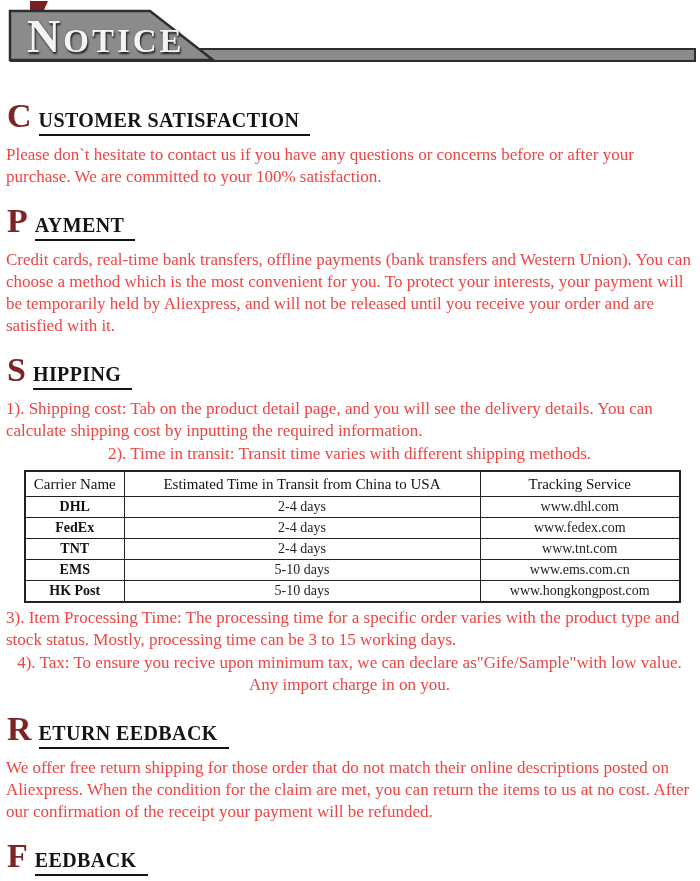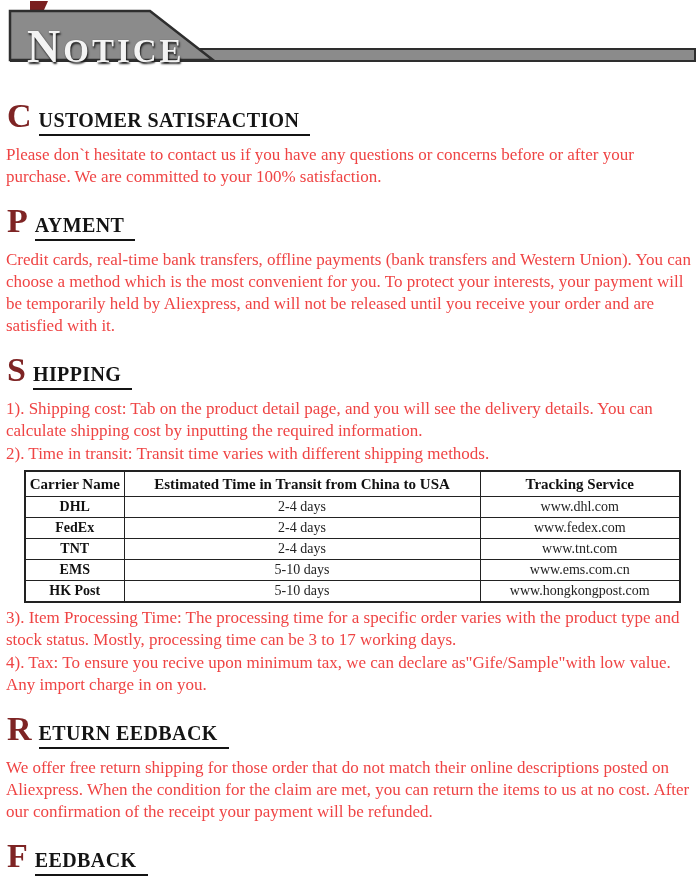--- a/index.html
+++ b/index.html
@@ -8,21 +8,21 @@
     width:700px; height:881px;
     background:#ffffff;
     overflow:hidden;
     font-family:"Liberation Serif", serif;
     box-sizing:border-box;
   }
   
   .banner { position:relative; width:700px; height:66px; }
   .banner svg { display:block; }
   .banner-title {
-    position:absolute; left:27px; top:20px;
+    position:absolute; left:27px; top:10px;
     color:#f4f4f4;
     text-shadow: 1px 2px 2px #1c1c1c, 0 0 1px #555;
     letter-spacing:3px;
     white-space:nowrap;
     font-weight:bold;
   }
   .banner-title .initial { font-size:46px; }
   .banner-title .rest    { font-size:33px; }
   
   .content { padding:0 7px 0 6px; }
@@ -36,39 +36,39 @@
     font-size:20px; font-weight:bold; color:#141414;
     letter-spacing:0.4px;
     border-bottom:2px solid #141414;
     padding:0 11px 3px 0;
   }
   .para {
     margin:1px 0 0 0;
     font-size:17px; line-height:22px;
     color:#ef4444;
   }
-  .para + .para { margin-top:1px; }
+  .para + .para { margin-top:1px;text-align:center; }
   
   table.shipping {
     border-collapse:collapse;
     margin:5px 0 4px 18px;
     width:655px;
     table-layout:fixed;
   }
   table.shipping th, table.shipping td {
     border:1px solid #222222;
     text-align:center;
     padding:1px 3px;
     font-size:14px;
     color:#222222;
     overflow:hidden;
     white-space:nowrap;
   }
   table.shipping { border:2px solid #222222; }
-  table.shipping th { font-size:15px; font-weight:bold; height:22px; color:#111; }
+  table.shipping th { font-size:15px; font-weight:normal; height:22px; color:#111; }
   table.shipping td { height:18px; }
   table.shipping td.carrier { font-weight:bold; color:#111; }
 </style>
 </head>
 <body>
 
 <div class="page">
 
   <div class="banner">
     <svg width="700" height="66" viewBox="0 0 700 66">
@@ -134,21 +134,21 @@
           <td>www.ems.com.cn</td>
         </tr>
         <tr>
           <td class="carrier">HK Post</td>
           <td>5-10 days</td>
           <td>www.hongkongpost.com</td>
         </tr>
       </tbody>
     </table>
 
-    <p class="para">3). Item Processing Time: The processing time for a specific order varies with the product type and stock status. Mostly, processing time can be 3 to 17 working days.</p>
+    <p class="para">3). Item Processing Time: The processing time for a specific order varies with the product type and stock status. Mostly, processing time can be 3 to 15 working days.</p>
     <p class="para">4). Tax: To ensure you recive upon minimum tax, we can declare as"Gife/Sample"with low value. Any import charge in on you.</p>
 
     <div class="heading">
       <span class="dropcap">R</span><span class="heading-rest">ETURN EEDBACK</span>
     </div>
     <p class="para">We offer free return shipping for those order that do not match their online descriptions posted on Aliexpress. When the condition for the claim are met, you can return the items to us at no cost. After our confirmation of the receipt your payment will be refunded.</p>
 
     <div class="heading">
       <span class="dropcap">F</span><span class="heading-rest">EEDBACK</span>
     </div>

